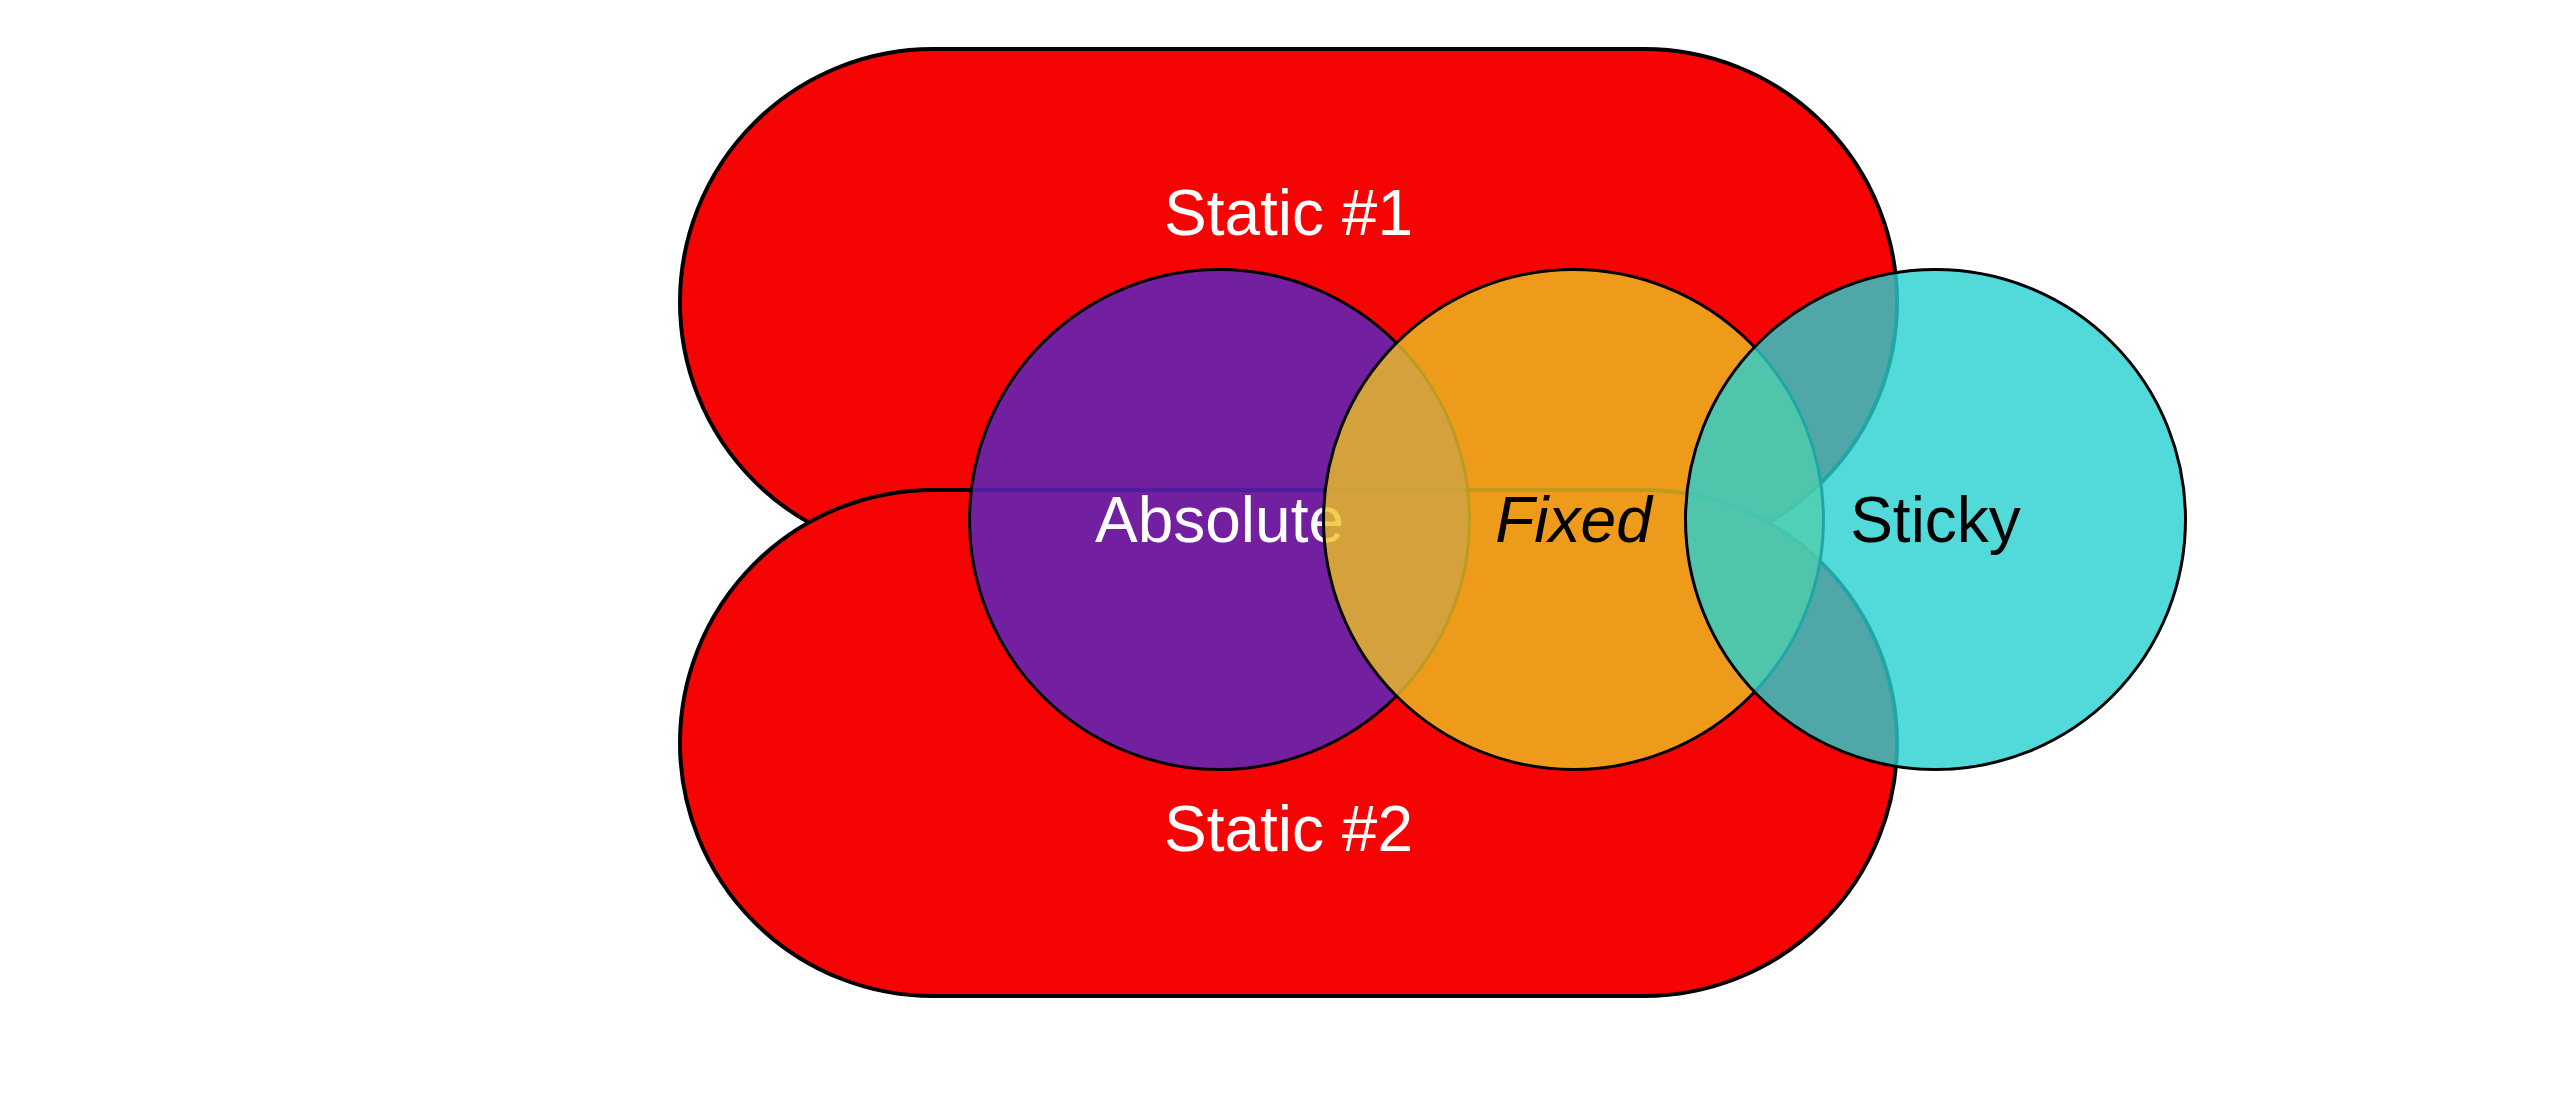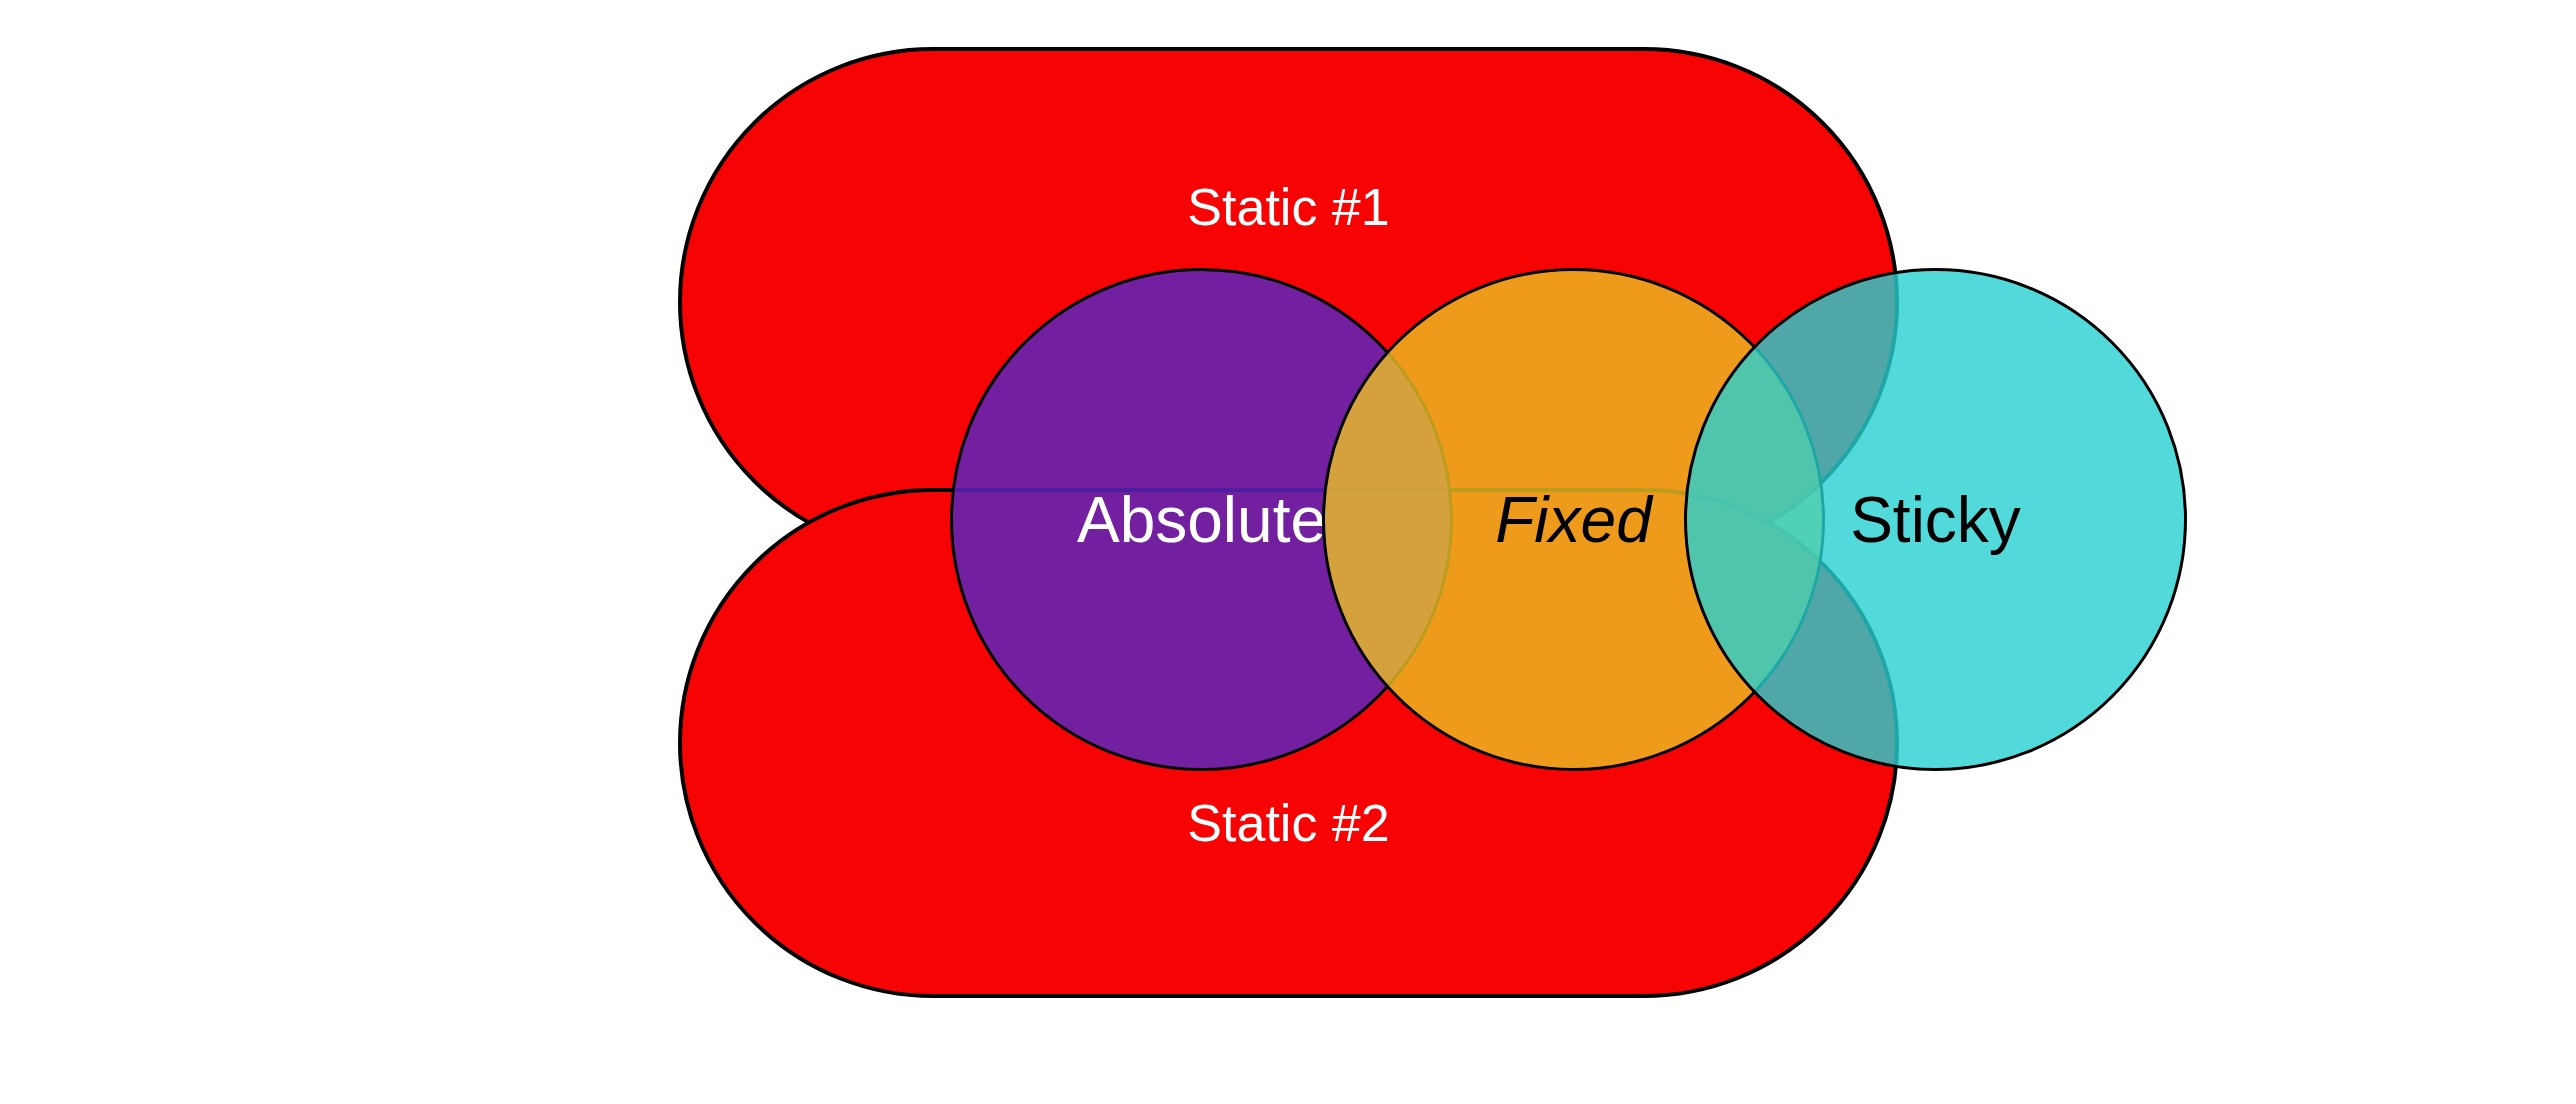--- a/index.html
+++ b/index.html
@@ -30,21 +30,21 @@
     box-sizing: border-box;
   }
   .panel-top    { top: 0; }
   .panel-bottom { top: 441px; }
 
   .label-static {
     position: absolute;
     width: 100%;
     text-align: center;
     color: #ffffff;
-    font-size: 52px;
+    font-size: 64px;
     line-height: 1;
   }
   .label-top    { top: 134px; }
   .label-bottom { top: 750px; text-align: center; }
 
   .circ {
     position: absolute;
     top: 221px;
     width: 503px;
     height: 503px;
@@ -53,21 +53,21 @@
     box-sizing: border-box;
     display: flex;
     align-items: center;
     justify-content: center;
     font-size: 64px;
     color: #000;
   }
 
   
   .c-relative { left: -80px; background: rgba( 52,178, 51,0.85); z-index: 1; }
-  .c-absolute { left:  272px; background: rgba( 91, 36,188,0.85); z-index: 2; color:#fff; }
+  .c-absolute { left:  290px; background: rgba( 91, 36,188,0.85); z-index: 2; color:#fff; }
   .c-fixed    { left:  644px; background: rgba(236,194, 35,0.80); z-index: 3; font-style: italic; }
   .c-sticky   { left: 1006px; background: rgba( 39,209,209,0.80); z-index: 4; }
 
   .c-relative { left: -80px; }
 </style>
 </head>
 <body>
 
 <div class="stage">
 

